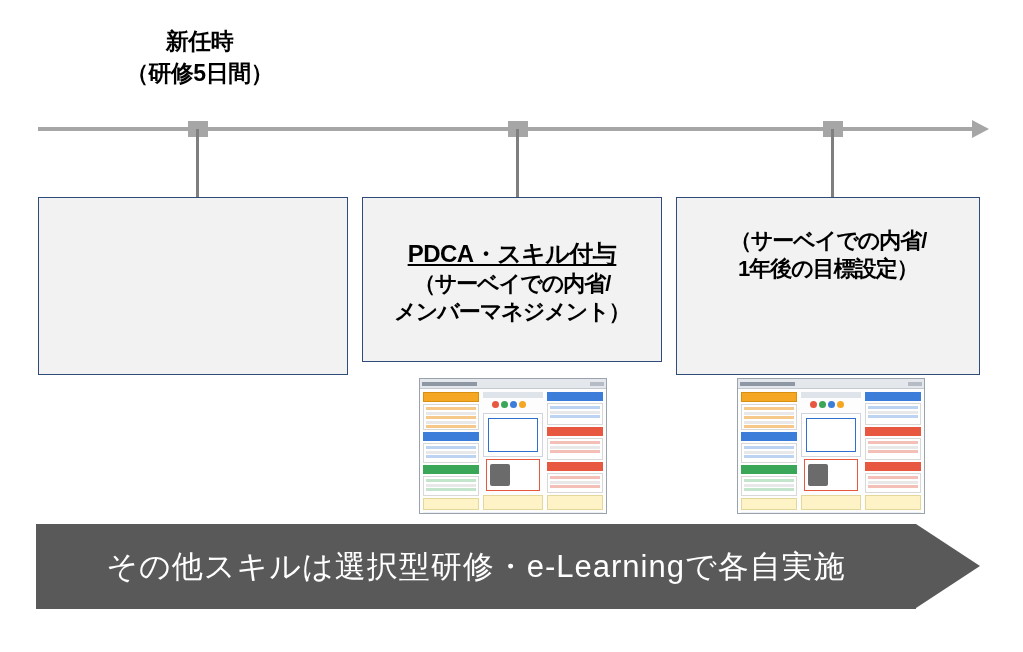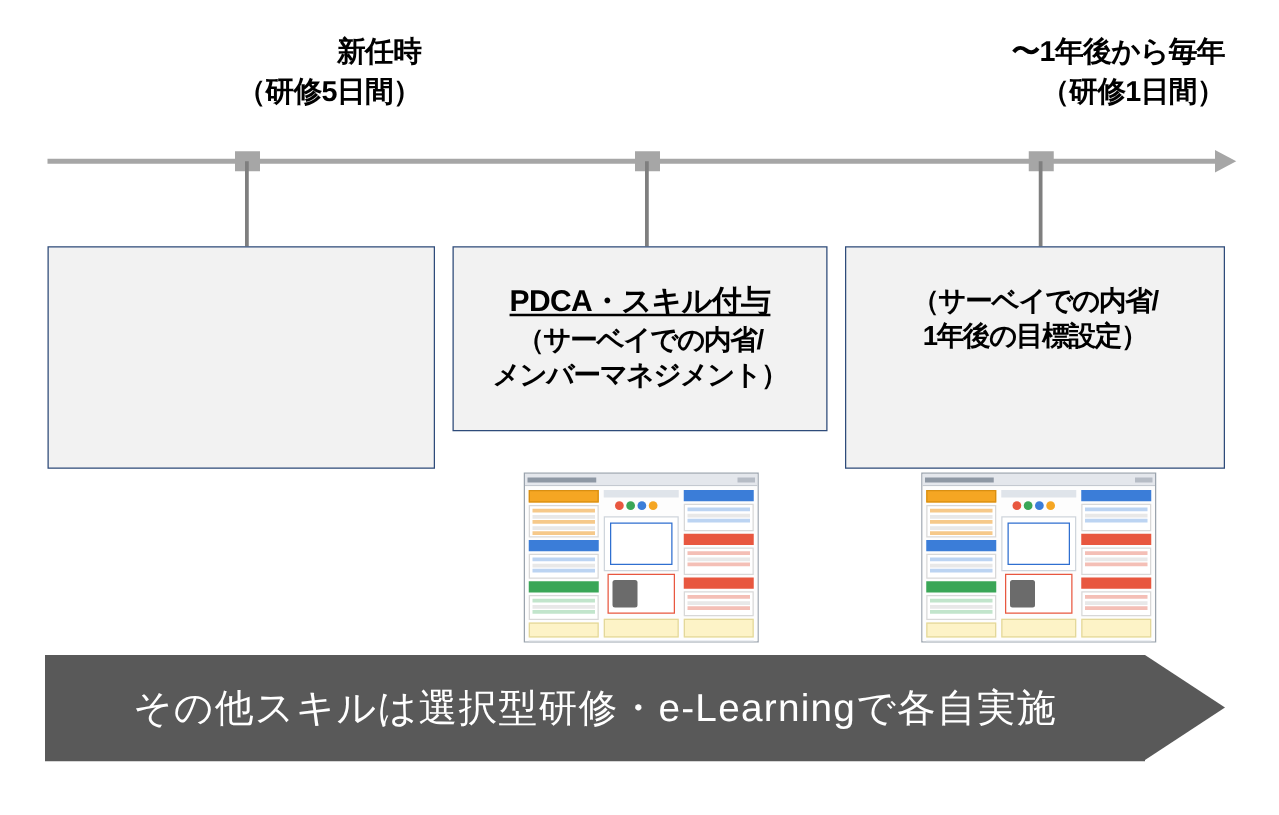--- a/index.html
+++ b/index.html
@@ -15,21 +15,21 @@
     position: relative;
     width: 1023px;
     height: 652px;
     overflow: hidden;
     background: #ffffff;
   }
 
   
   .phase-header {
     position: absolute;
-    text-align: right;
+    text-align: center;
     font-weight: bold;
     font-size: 23px;
     line-height: 1.38;
     color: #000000;
     white-space: pre-line;
     letter-spacing: -0.5px;
   }
 
   
   .timeline-line {
@@ -192,39 +192,37 @@
 </style>
 </head>
 <body>
 
 <div id="canvas">
 
   <div class="phase-header" style="left:62px; top:26px; width:275px;">新任時
 （研修5日間）</div>
 
 
-  <div class="phase-header" style="left:690px; top:26px; width:290px;">〜1年後から毎年
-（研修1日間）</div>
 
   <div class="timeline-line"></div>
   <div class="timeline-arrow"></div>
 
   <div class="node-marker" style="left:188px;"></div>
   <div class="node-stem" style="left:196px; height:72px;"></div>
 
   <div class="node-marker" style="left:508px;"></div>
   <div class="node-stem" style="left:516px; height:72px;"></div>
 
   <div class="node-marker" style="left:823px;"></div>
   <div class="node-stem" style="left:831px; height:72px;"></div>
 
   <div class="content-box" style="left:38px; top:197px; width:310px; height:178px;">
   </div>
 
-  <div class="content-box" style="left:362px; top:197px; width:300px; height:148px; padding-top:28px;">
+  <div class="content-box" style="left:362px; top:197px; width:300px; height:165px; padding-top:40px;">
     <div class="box-title">PDCA・スキル付与</div>
     <div class="box-body">（サーベイでの内省/
 メンバーマネジメント）</div>
   </div>
 
   <div class="content-box" style="left:676px; top:197px; width:304px; height:178px; padding-top:28px;">
     <div class="box-body">（サーベイでの内省/
 1年後の目標設定）</div>
   </div>
 

